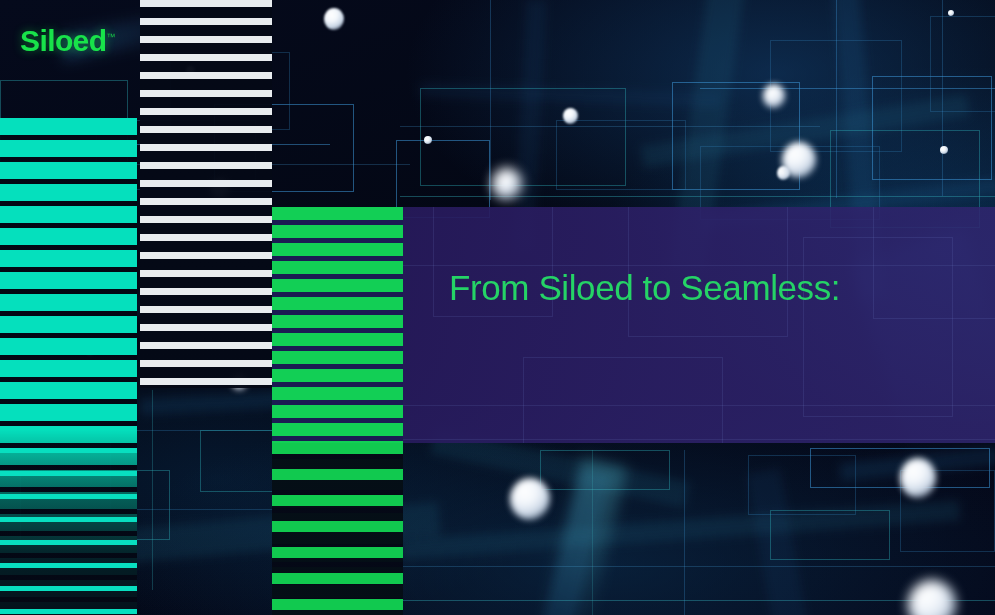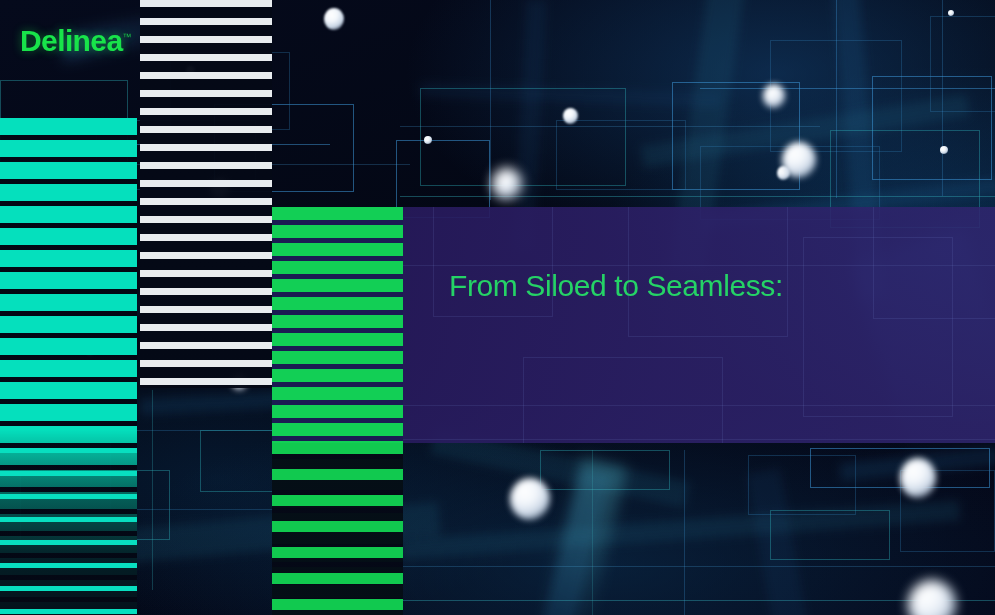--- a/index.html
+++ b/index.html
@@ -124,21 +124,21 @@
   }
   #content-band .bandline{
     position:absolute; background:rgba(120,140,210,.14); height:1px;
   }
 
   
   #headline{
     position:absolute;
     left:449px; top:270px;
     color:#25d366;
-    font-size:30px;
+    font-size:35px;
     font-weight:400;
     letter-spacing:-.4px;
     line-height:1.05;
     white-space:nowrap;
     font-family:"Liberation Sans", sans-serif;
   }
   #subhead{
     position:absolute;
     left:450px; top:335px;
     color:#ffffff;
@@ -269,16 +269,16 @@
     <div class="bandwire" style="left:120px; top:150px; width:200px; height:110px;"></div>
     <div class="bandline" style="left:0px;   top:58px;  width:592px;"></div>
     <div class="bandline" style="left:0px;   top:198px; width:592px;"></div>
     <div class="bandline" style="left:0px;   top:232px; width:592px;"></div>
   </div>
 
   <div id="headline">From Siloed to Seamless:</div>
 
 
   <div id="logo">
-    <span>Delinea</span><span class="tm">™</span>
+    <span>Siloed</span><span class="tm">™</span>
   </div>
 
 </div>
 
 </body></html>

